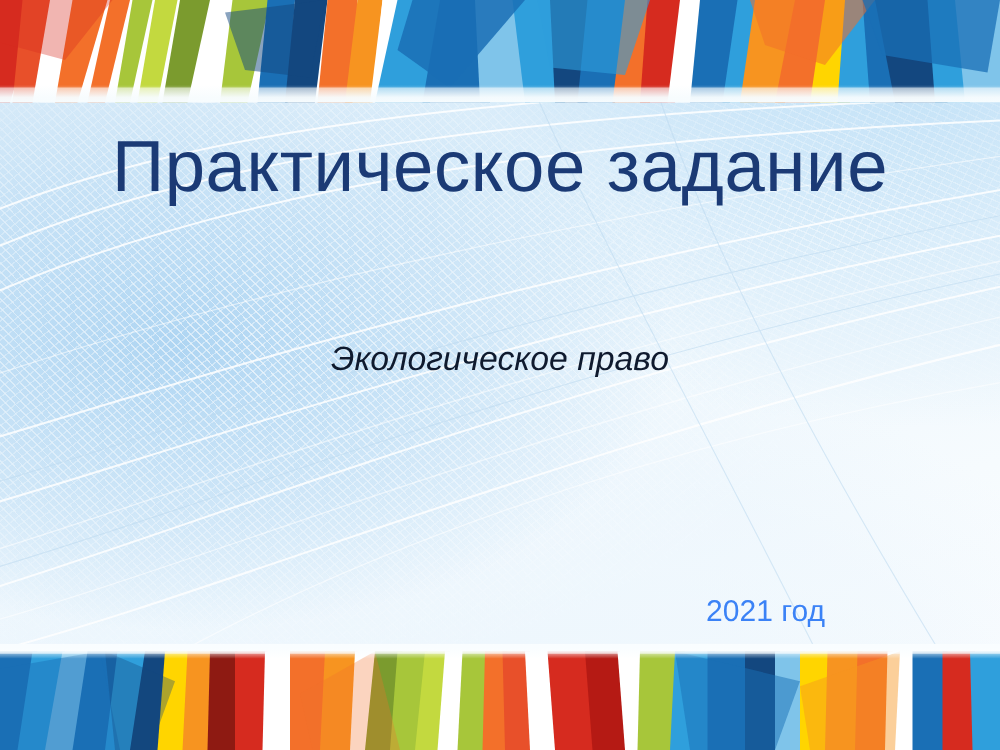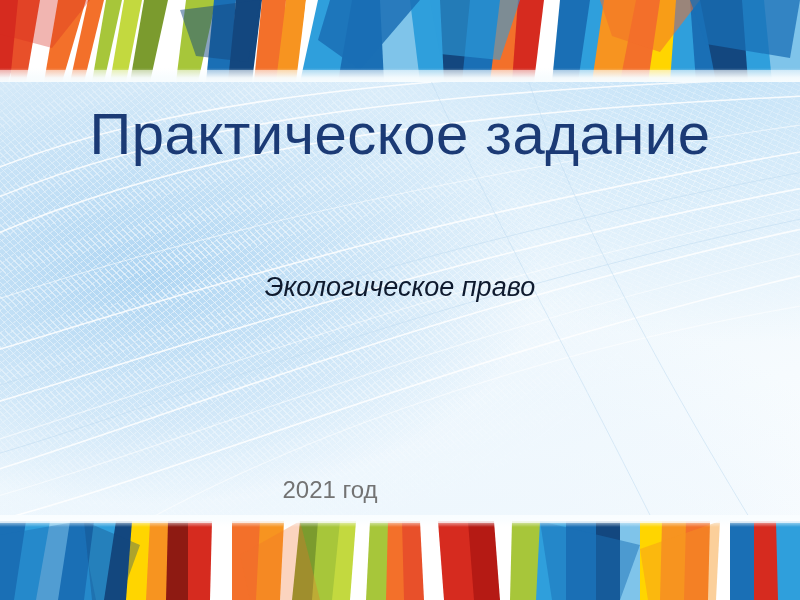--- a/index.html
+++ b/index.html
@@ -101,23 +101,23 @@
     width: 800px;
     text-align: center;
     font-size: 27px;
     color: #0f1a2e;
     font-style: italic;
   }
   .year {
     position: absolute;
     left: 0; top: 476px;
     width: 660px;
-    text-align: center;
+    text-align: right;
     font-size: 24px;
-    color: #737373;
+    color: #3b82f6;
   }
 </style>
 </head>
 <body>
 
 <div class="slide">
 
   <div class="bg-base"></div>
   <div class="bg-mesh"></div>
   <div class="bg-mesh2"></div>

